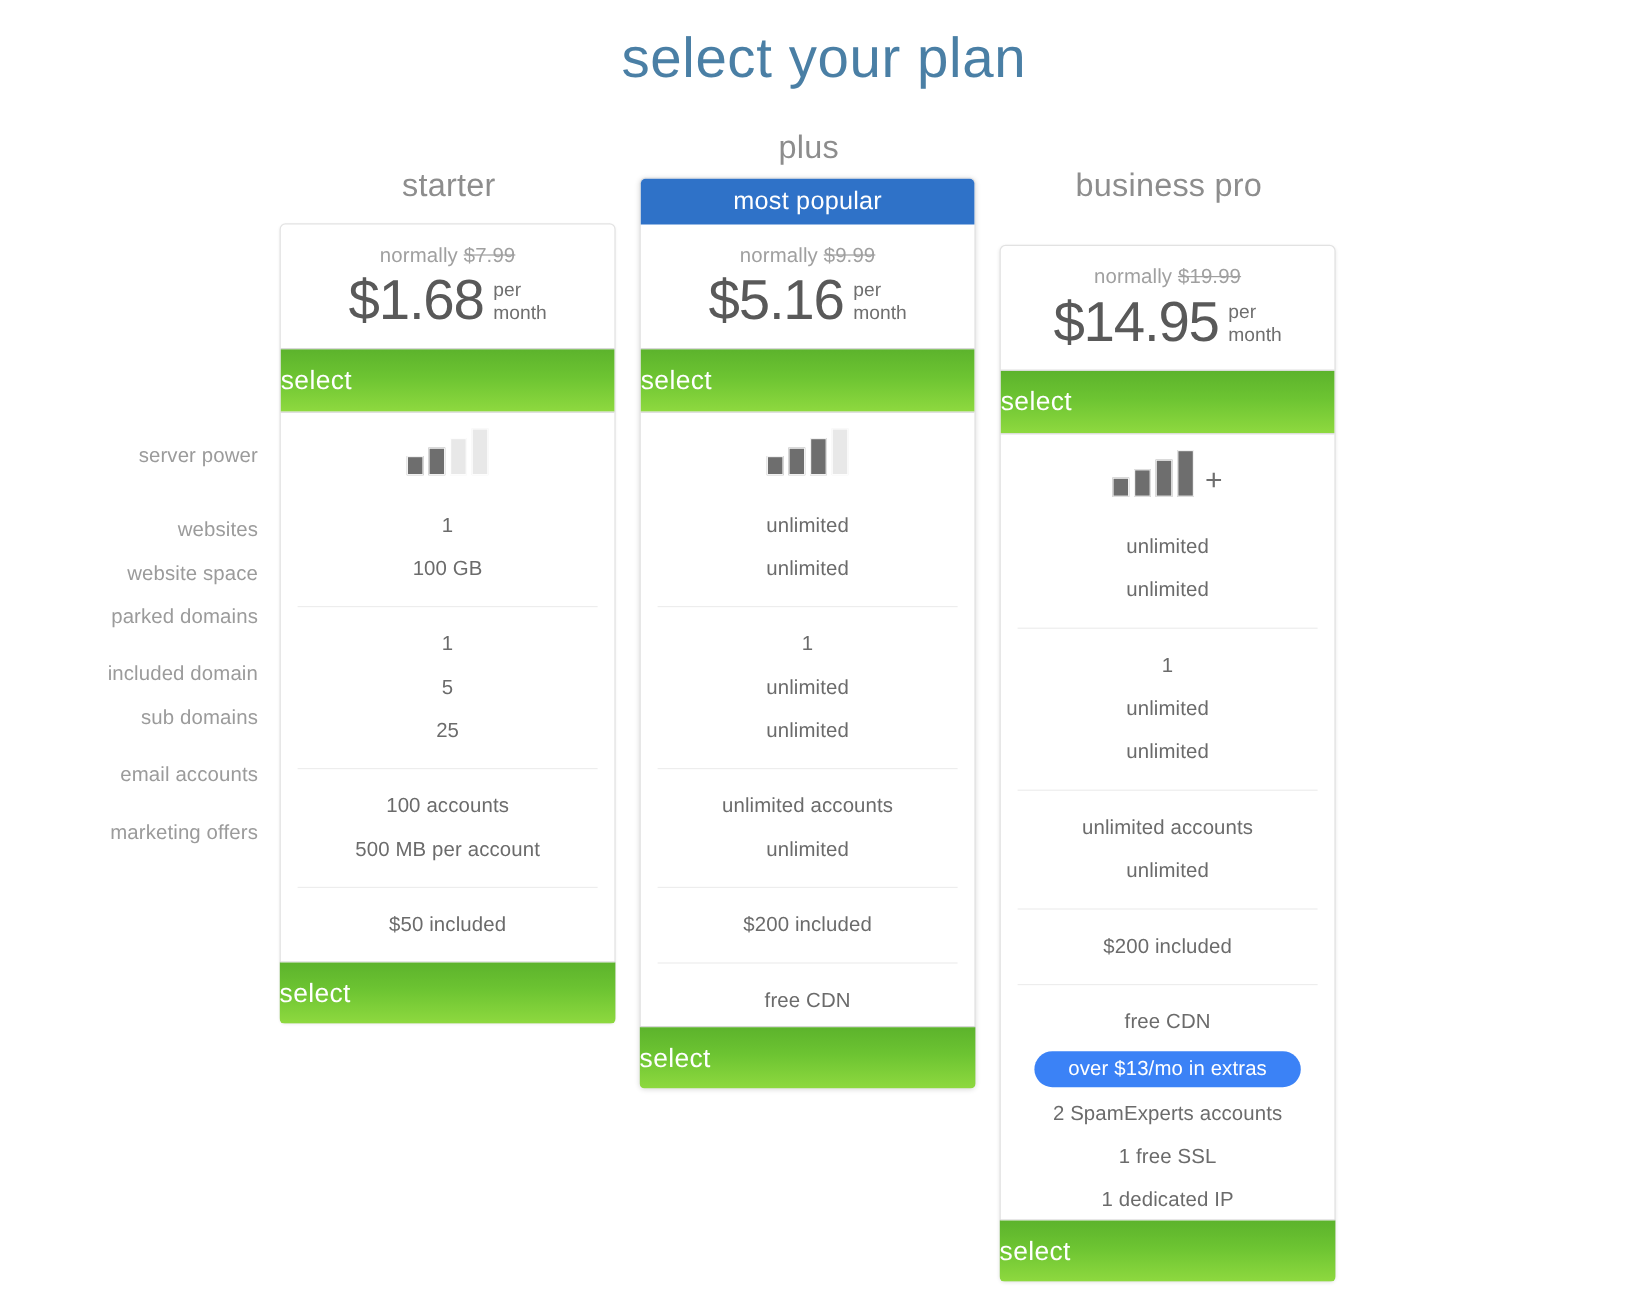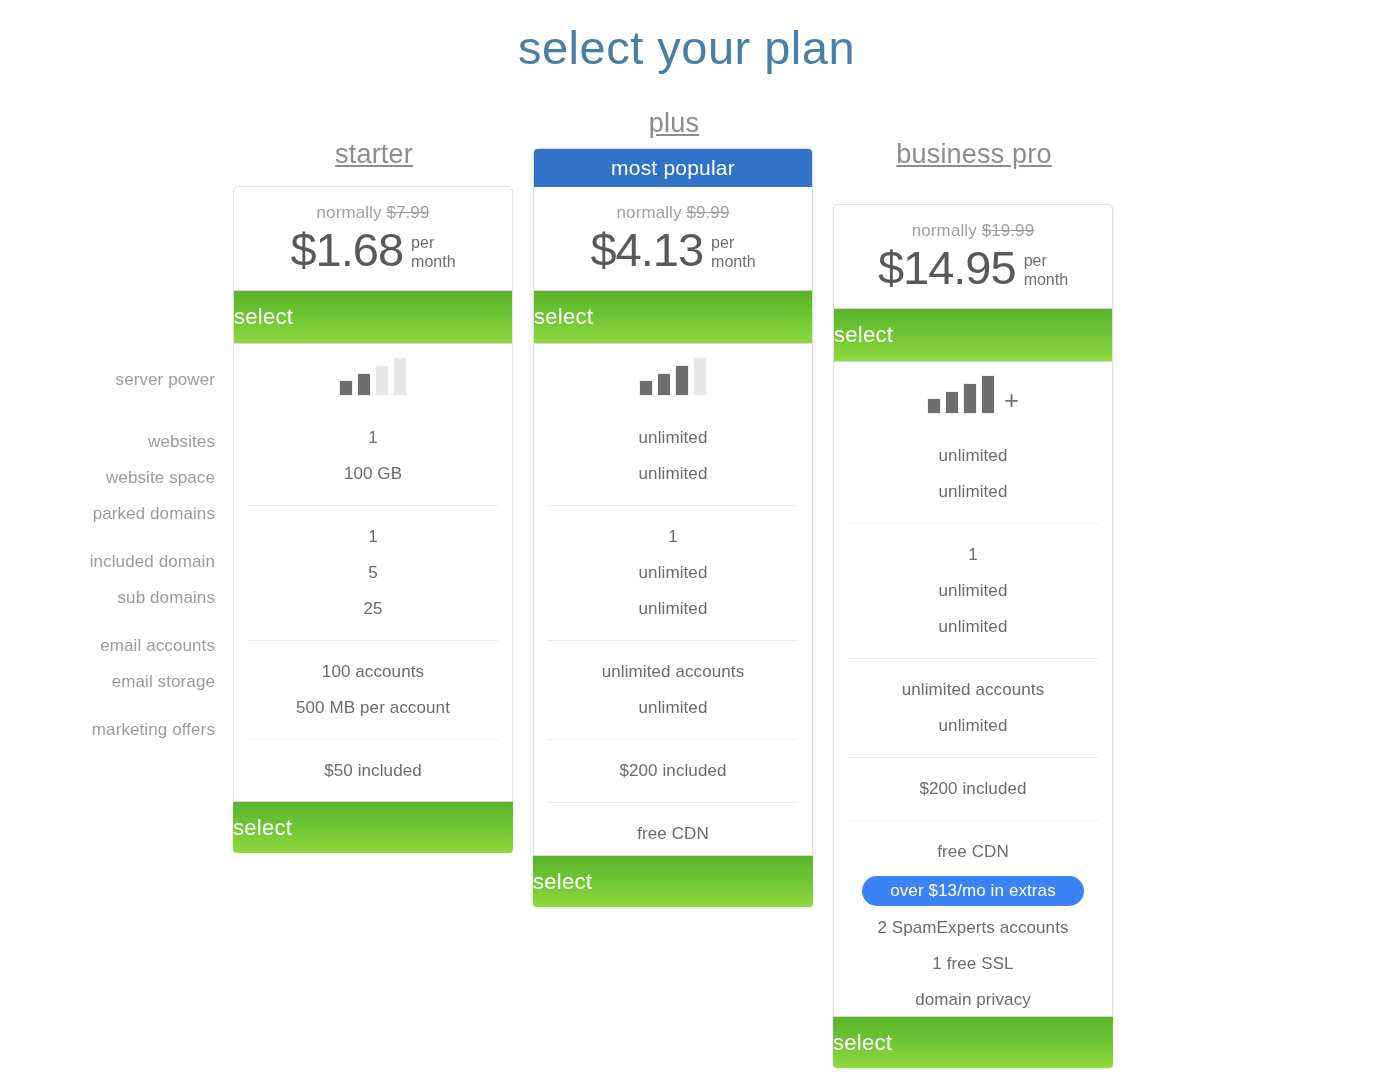--- a/index.html
+++ b/index.html
@@ -32,21 +32,20 @@
 
   
   .plan-name {
     position: absolute;
     text-align: center;
     font-size: 27px;
     font-weight: 300;
     color: #8d8d8d;
     letter-spacing: 0.2px;
     line-height: 32px;
-    text-decoration: underline;
   }
   #plan-name-starter  { left: 234px; width: 280px; top: 138px; }
   #plan-name-plus     { left: 534px; width: 280px; top: 107px; }
   #plan-name-business { left: 834px; width: 280px; top: 138px; }
 
   
   #feature-labels {
     position: absolute;
     left: 20px;
     top: 362px;
@@ -236,21 +235,20 @@
 <div class="plan-name" id="plan-name-business">business pro</div>
 
 <div id="feature-labels">
   <div class="feature-label">server power</div>
   <div class="feature-label gap-sm">websites</div>
   <div class="feature-label">website space</div>
   <div class="feature-label">parked domains</div>
   <div class="feature-label gap-md">included domain</div>
   <div class="feature-label">sub domains</div>
   <div class="feature-label gap-md">email accounts</div>
-  <div class="feature-label">email storage</div>
   <div class="feature-label gap-md">marketing offers</div>
 </div>
 
 <div class="card" id="card-starter">
 
   <div class="price-block">
     <div class="normally-line">
       <span>normally</span>
       <span class="old-price">$7.99</span>
     </div>
@@ -299,21 +297,21 @@
 <div class="card" id="card-plus">
 
   <div id="most-popular-banner">most popular</div>
 
   <div class="price-block">
     <div class="normally-line">
       <span>normally</span>
       <span class="old-price">$9.99</span>
     </div>
     <div class="price-row">
-      <div class="price-main">$4.13</div>
+      <div class="price-main">$5.16</div>
       <div class="price-per">
         <div>per</div>
         <div>month</div>
       </div>
     </div>
   </div>
 
   <div class="select-btn top">select</div>
 
   <div class="power-row">
@@ -394,18 +392,19 @@
       <div class="value-row">unlimited</div>
     </div>
     <div class="group">
       <div class="value-row">$200 included</div>
     </div>
     <div class="group">
       <div class="value-row">free CDN</div>
       <div class="extras-badge">over $13/mo in extras</div>
       <div class="value-row">2 SpamExperts accounts</div>
       <div class="value-row">1 free SSL</div>
+      <div class="value-row">1 dedicated IP</div>
       <div class="value-row">domain privacy</div>
     </div>
   </div>
 
   <div class="select-btn bottom">select</div>
 </div>
 
 </body></html>

